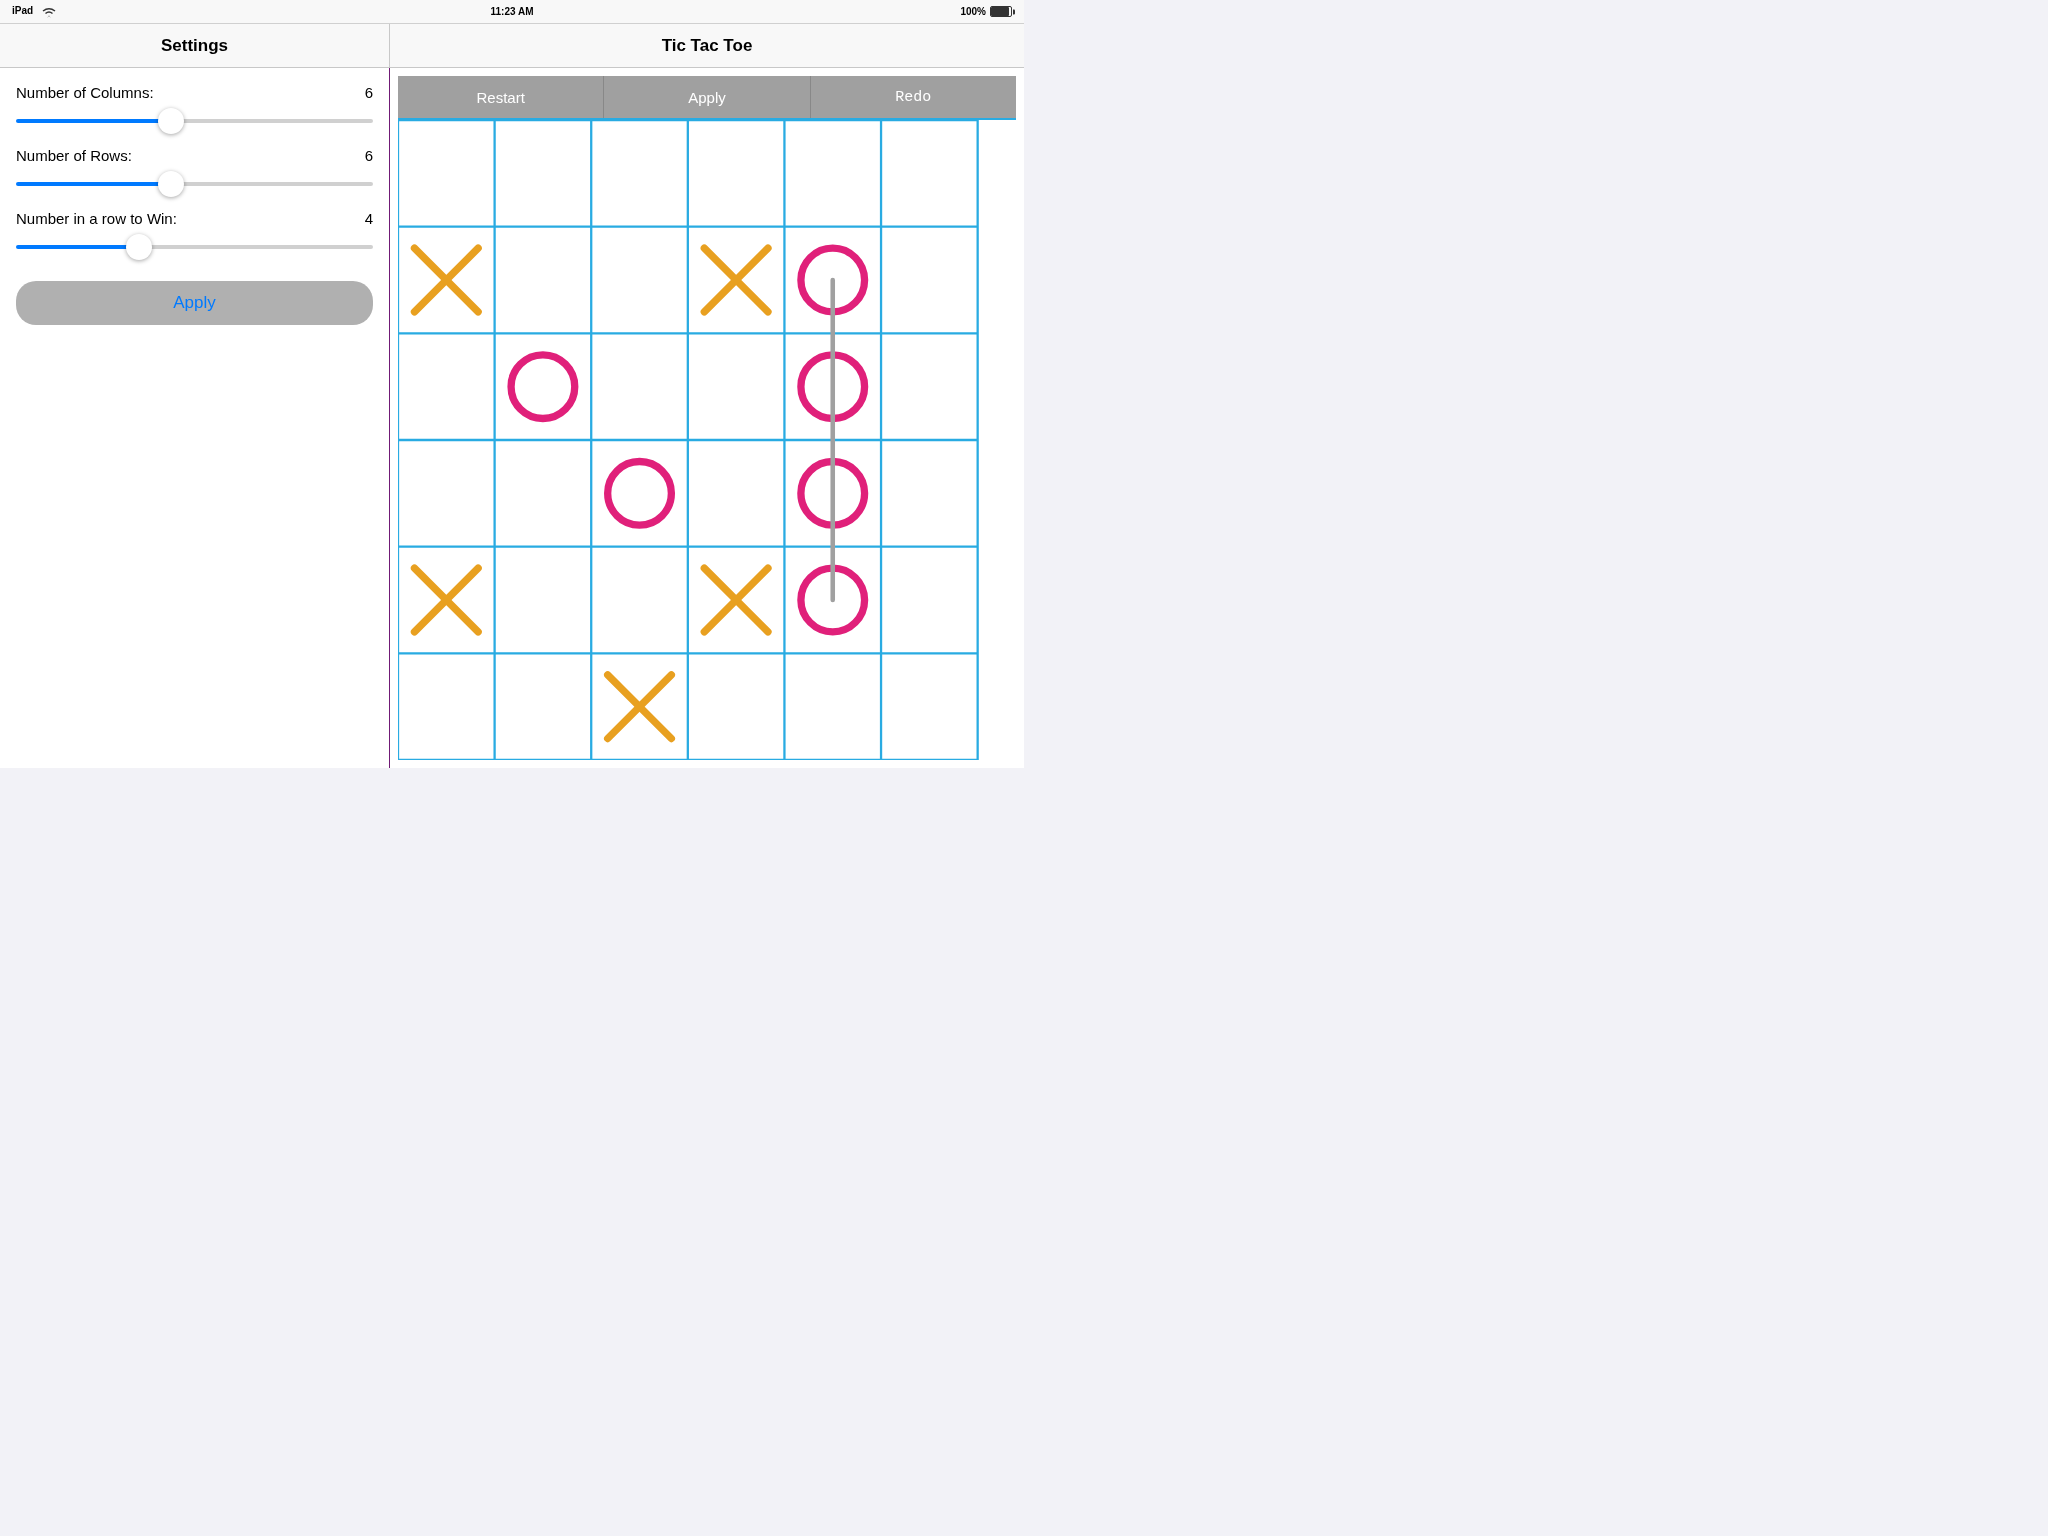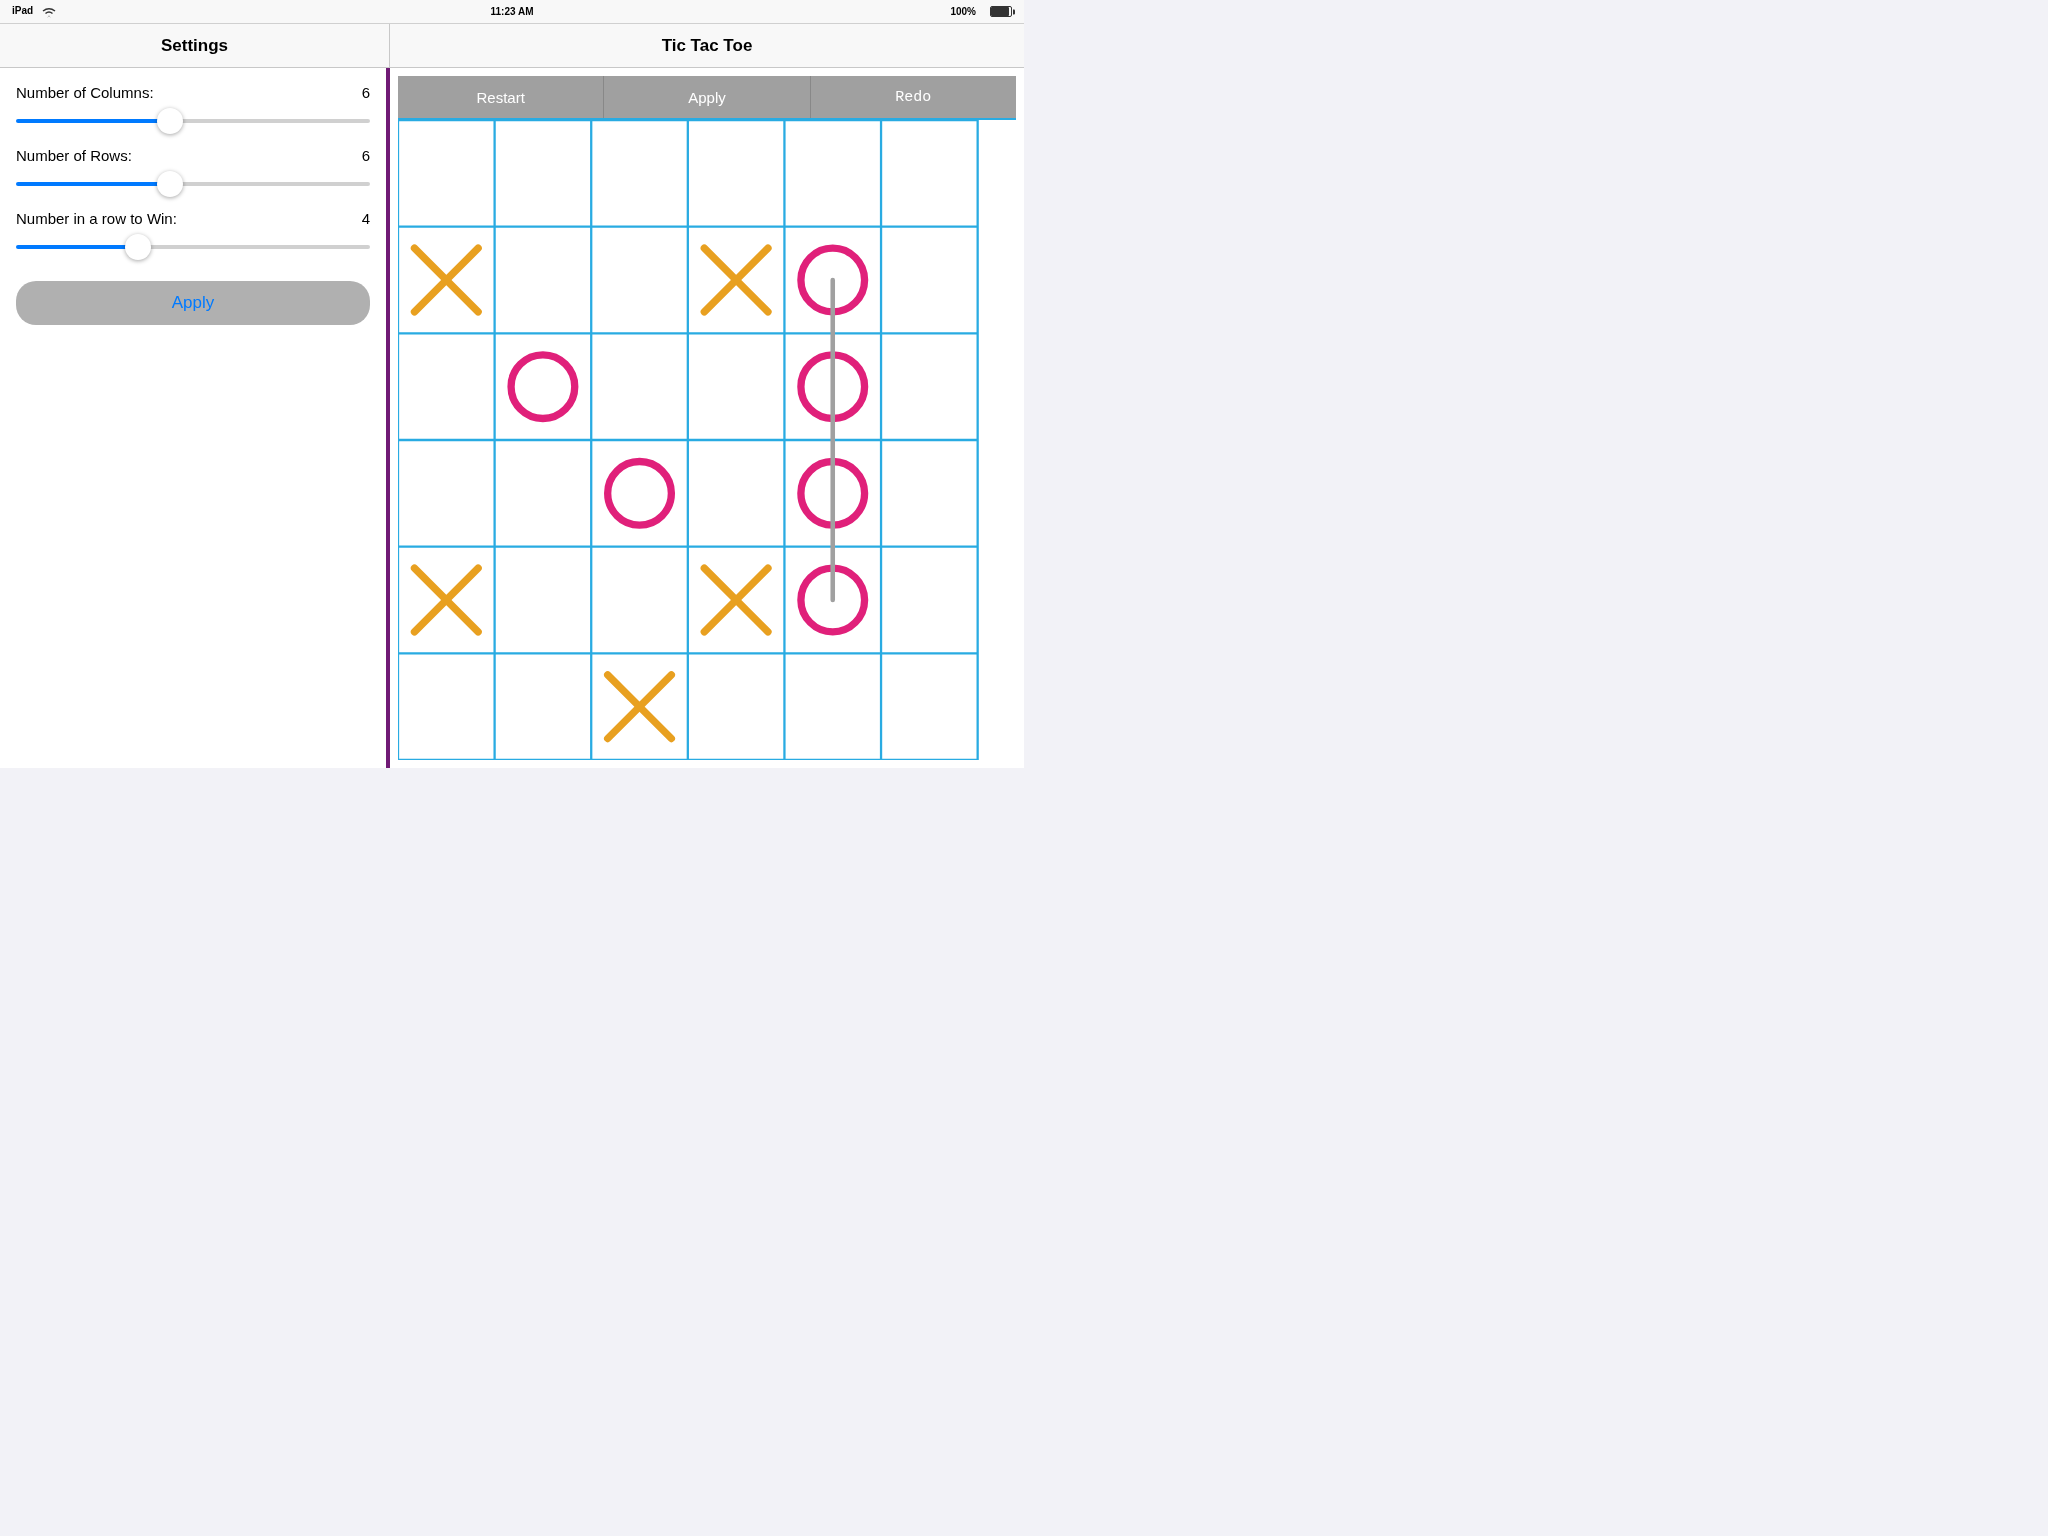--- a/index.html
+++ b/index.html
@@ -19,21 +19,21 @@
       justify-content: space-between;
       align-items: center;
       height: 24px;
       background: #f8f8f8;
       padding: 0 12px;
       font-size: 10px;
       font-weight: 600;
       border-bottom: 1px solid #d0d0d0;
     }
     .status-bar-center { position: absolute; left: 50%; transform: translateX(-50%); }
-    .status-bar-right { display: flex; align-items: center; gap: 14px; }
+    .status-bar-right { display: flex; align-items: center; gap: 4px; }
     .battery-icon {
       width: 22px; height: 11px;
       border: 1.5px solid #333;
       border-radius: 2px;
       position: relative;
       display: inline-flex;
       align-items: center;
     }
     .battery-icon::after {
       content: '';
@@ -81,21 +81,21 @@
     
     .main {
       display: flex;
       height: calc(768px - 24px - 44px);
     }
 
     
     .settings-panel {
       width: 390px;
       background: white;
-      border-right: 4px solid #701a75;
+      border-right: 1px solid #701a75;
       padding: 16px 16px 16px 16px;
     }
 
     .setting-row {
       margin-bottom: 12px;
     }
 
     .setting-label-row {
       display: flex;
       justify-content: space-between;

